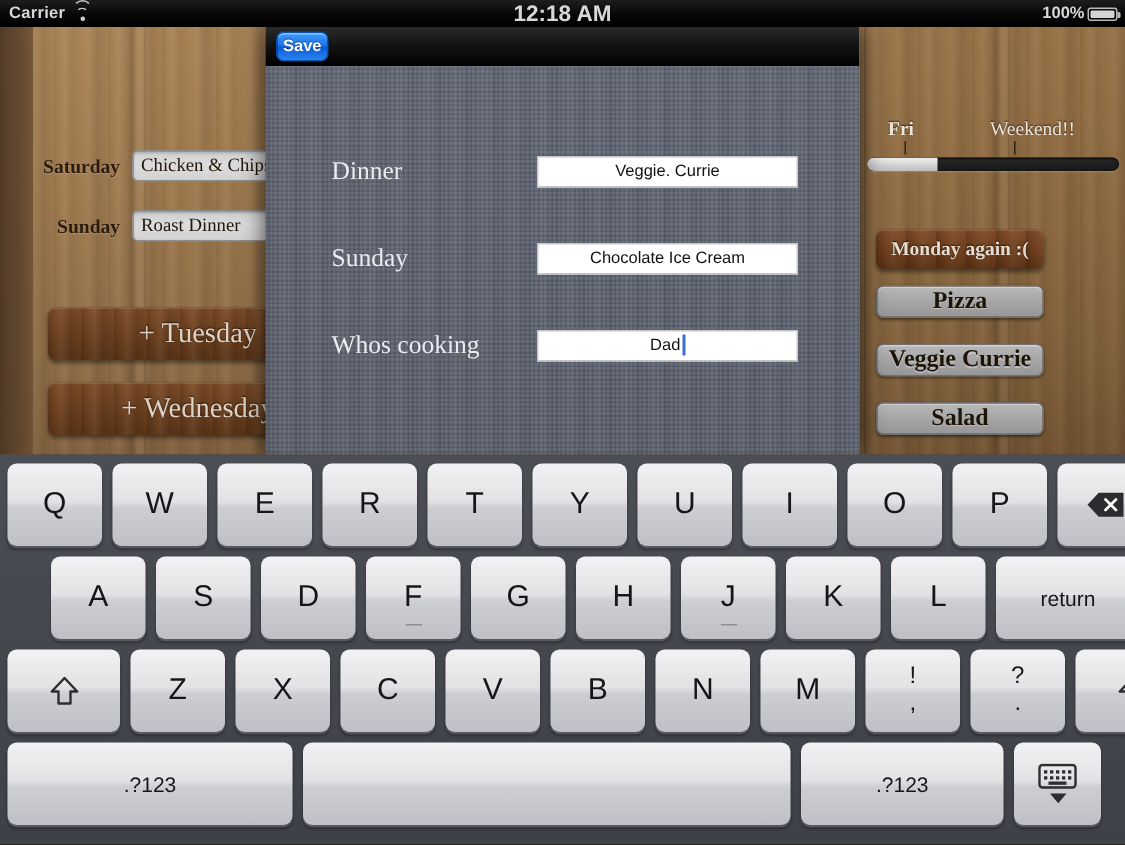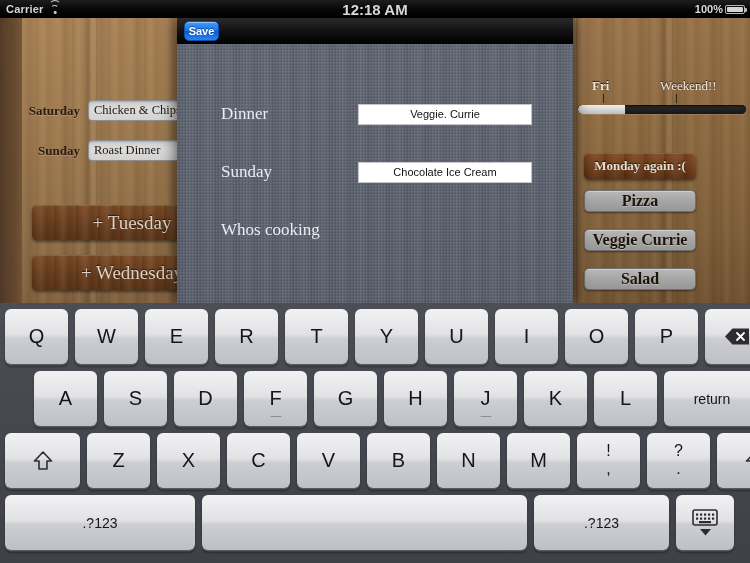--- a/index.html
+++ b/index.html
@@ -389,20 +389,24 @@
         <span class="form-field">Veggie. Currie</span>
       </div>
 
       <div class="form-row" style="top:116px;">
         <span class="form-label">Sunday</span>
         <span class="form-field">Chocolate Ice Cream</span>
       </div>
 
       <div class="form-row" style="top:174px;">
         <span class="form-label">Whos cooking</span>
+        <span class="form-field">
+            <span>Dad</span>
+            <span class="caret"></span>
+          </span>
       </div>
 
     </div>
   </div>
 
   <div id="keyboard">
 
     <div class="kb-row" id="kb-row-1" style="padding-left:5px;">
         <div class="key" style="width: 63px; margin-right: 7px;">Q</div>
         <div class="key" style="width: 63px; margin-right: 7px;">W</div>

